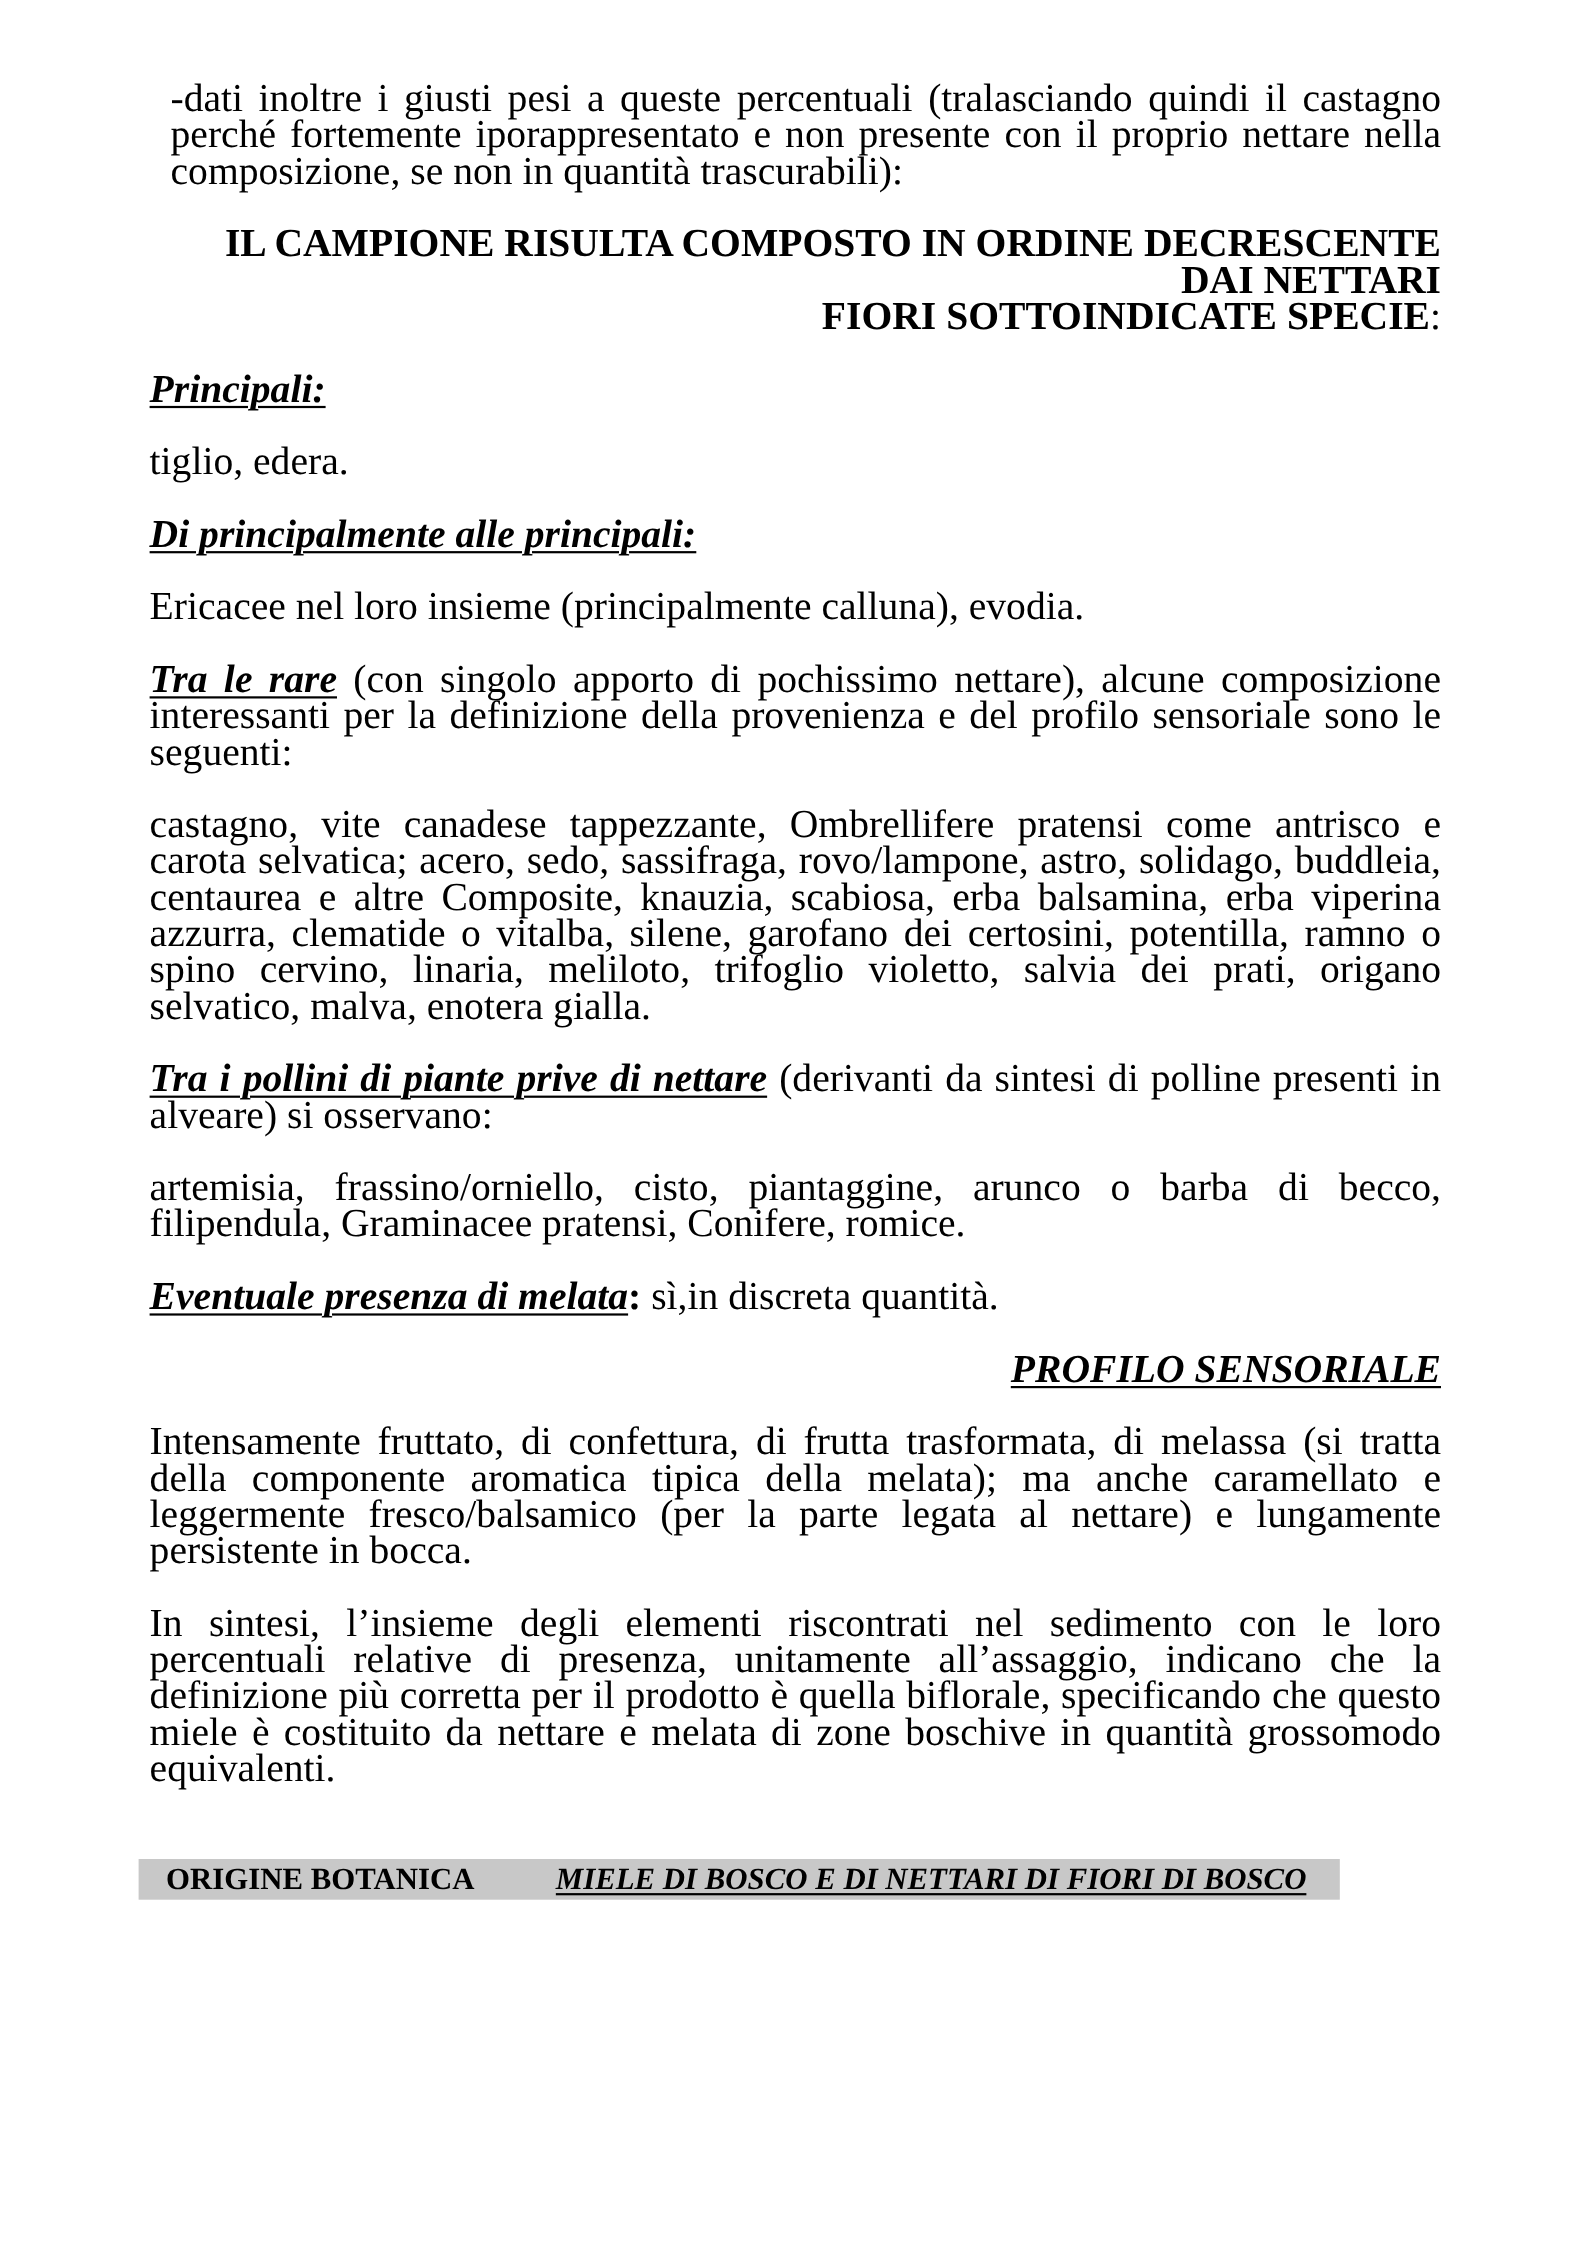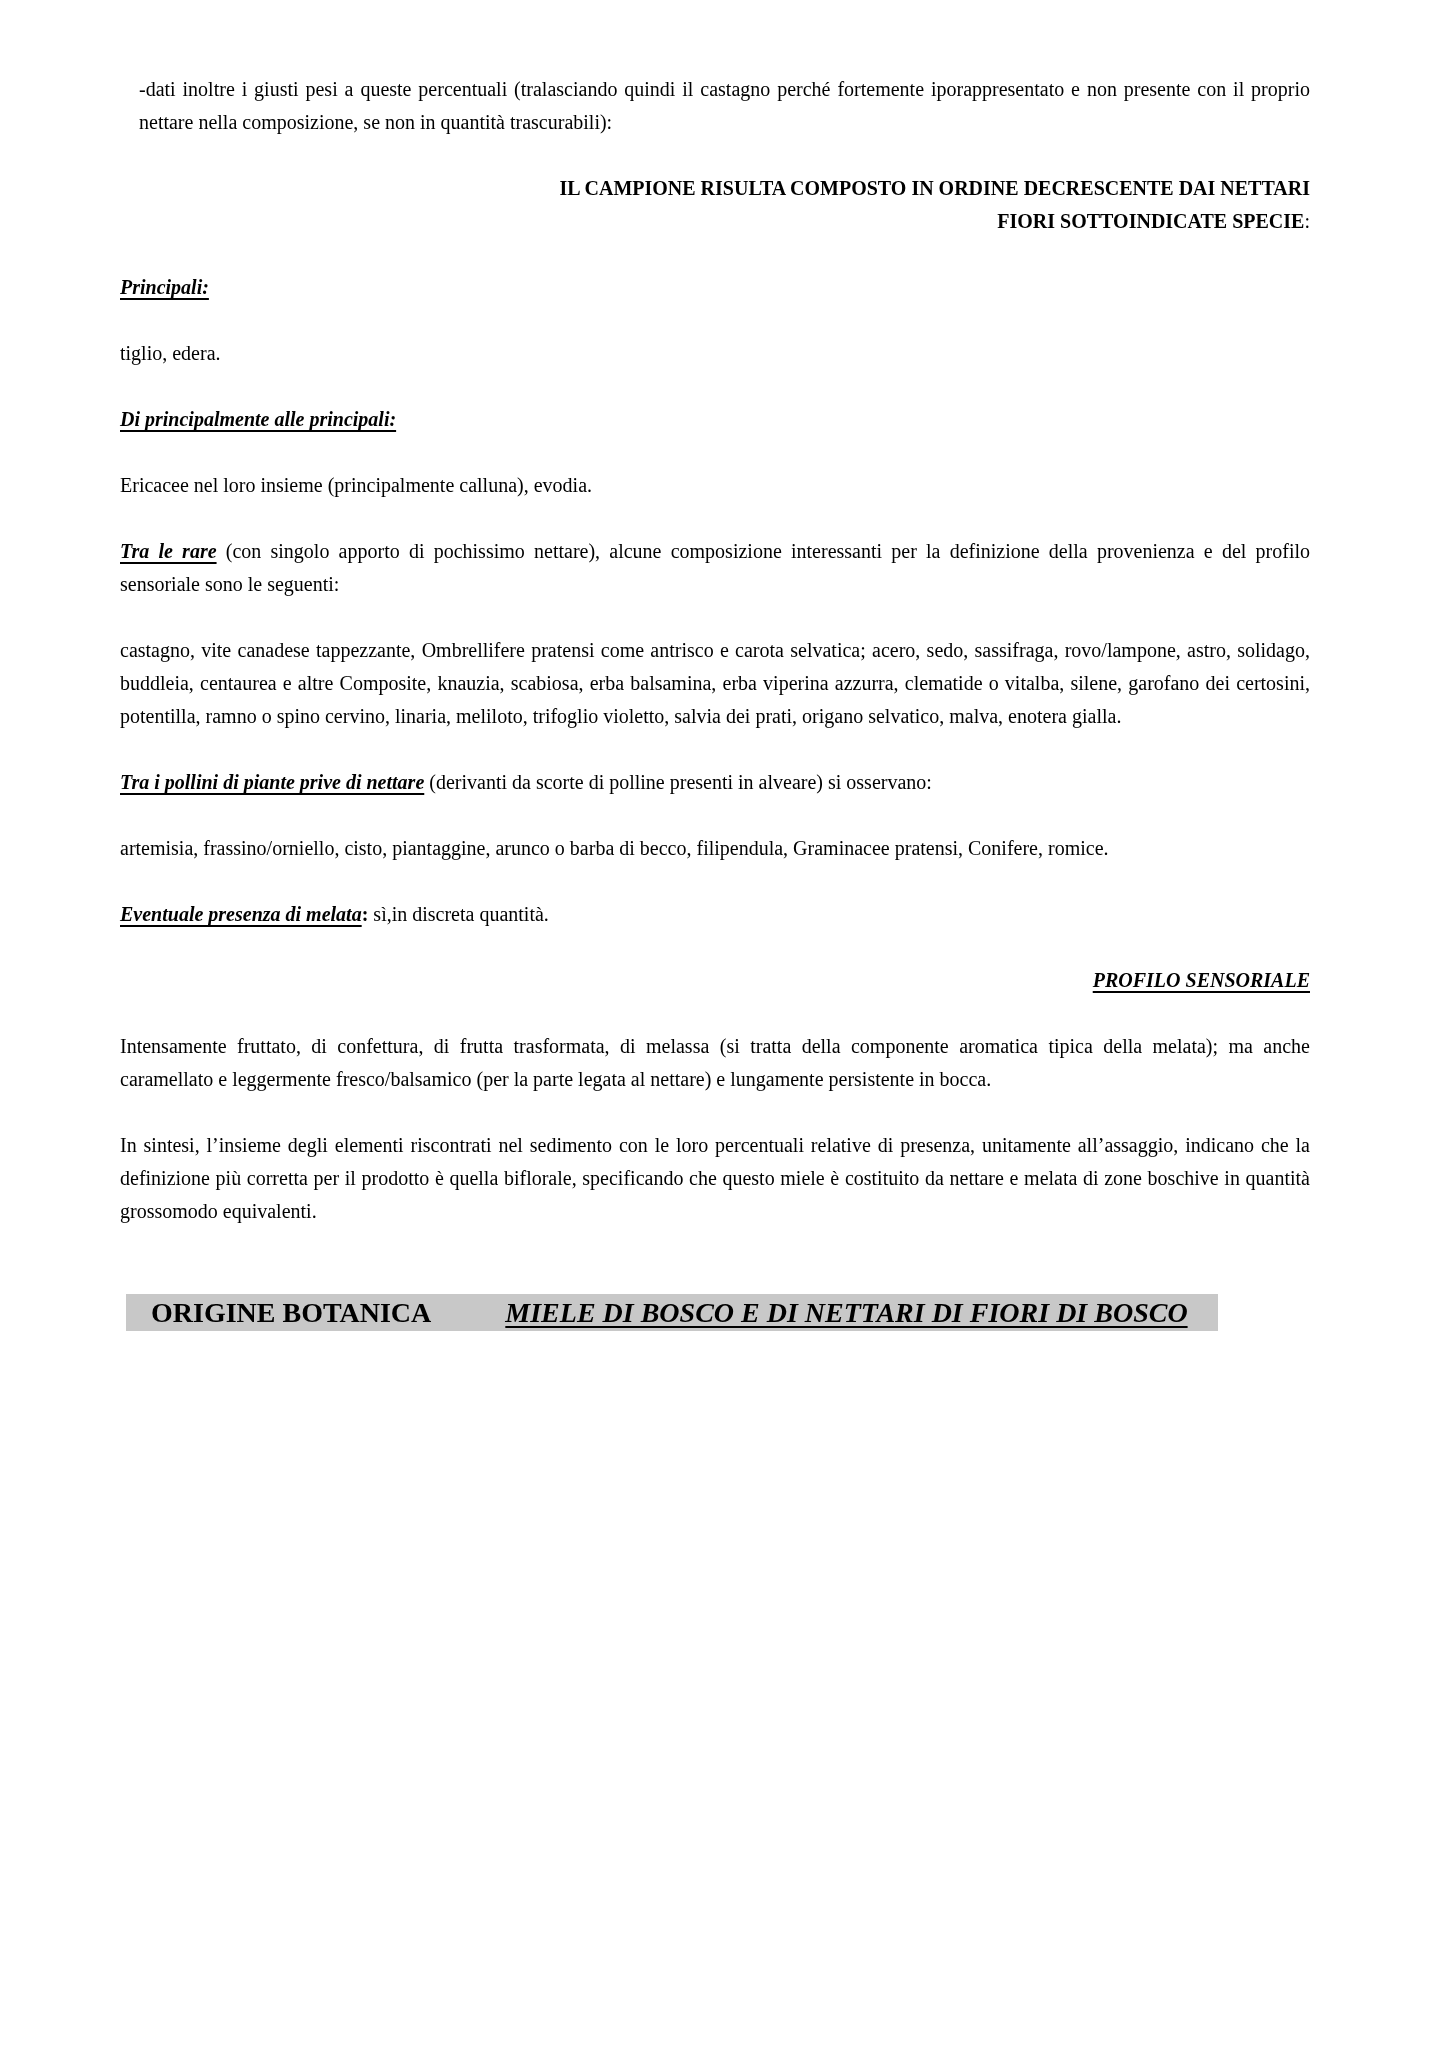--- a/index.html
+++ b/index.html
@@ -8,22 +8,22 @@
     background:#ffffff;color:#000000;
     font-family:"Liberation Serif","DejaVu Serif",serif;
     overflow:hidden;
   }
   .page{
     box-sizing:border-box;
     width:1447px;height:2048px;
     padding:73px 137px 0 120px;
   }
   .blk{
-    margin:33px 0 0 0;
-    font-size:20px;
+    margin:33px 0 0 16px;
+    font-size:36px;
     line-height:33px;
   }
   .blk:first-child{margin-top:0;}
   .just{text-align:justify;}
   .indent{padding-left:19px;}
   .center{text-align:right;}
   .b{font-weight:bold;}
   .bu{font-weight:bold;text-decoration:underline;text-decoration-thickness:2px;text-underline-offset:4px;font-style:italic;}
   .band{
     margin-top:66px;
@@ -55,21 +55,21 @@
   <p class="blk">tiglio, edera.</p>
 
   <p class="blk"><span class="bu">Di principalmente alle principali:</span></p>
 
   <p class="blk">Ericacee nel loro insieme (principalmente calluna), evodia.</p>
 
   <p class="blk just"><span class="bu">Tra le rare</span><span> (con singolo apporto di pochissimo nettare), alcune composizione interessanti per la definizione della provenienza e del profilo sensoriale sono le seguenti:</span></p>
 
   <p class="blk just">castagno, vite canadese tappezzante, Ombrellifere pratensi come antrisco e carota selvatica; acero, sedo, sassifraga, rovo/lampone, astro, solidago, buddleia, centaurea e altre Composite, knauzia, scabiosa, erba balsamina, erba viperina azzurra, clematide o vitalba, silene, garofano dei certosini, potentilla, ramno o spino cervino, linaria, meliloto, trifoglio violetto, salvia dei prati, origano selvatico, malva, enotera gialla.</p>
 
-  <p class="blk just"><span class="bu">Tra i pollini di piante prive di nettare</span><span> (derivanti da scorte di polline presenti in alveare) si osservano:</span></p>
+  <p class="blk just"><span class="bu">Tra i pollini di piante prive di nettare</span><span> (derivanti da sintesi di polline presenti in alveare) si osservano:</span></p>
 
   <p class="blk just">artemisia, frassino/orniello, cisto, piantaggine, arunco o barba di becco, filipendula, Graminacee pratensi, Conifere, romice.</p>
 
   <p class="blk"><span class="bu">Eventuale presenza di melata</span><span class="b">:</span><span> sì,in discreta quantità.</span></p>
 
   <p class="blk center"><span class="bu">PROFILO SENSORIALE</span></p>
 
   <p class="blk just">Intensamente fruttato, di confettura, di frutta trasformata, di melassa (si tratta della componente aromatica tipica della melata); ma anche caramellato e leggermente fresco/balsamico (per la parte legata al nettare) e lungamente persistente in bocca.</p>
 
   <p class="blk just">In sintesi, l’insieme degli elementi riscontrati nel sedimento con le loro percentuali relative di presenza, unitamente all’assaggio, indicano che la definizione più corretta per il prodotto è quella biflorale, specificando che questo miele è costituito da nettare e melata di zone boschive in quantità grossomodo equivalenti.</p>

